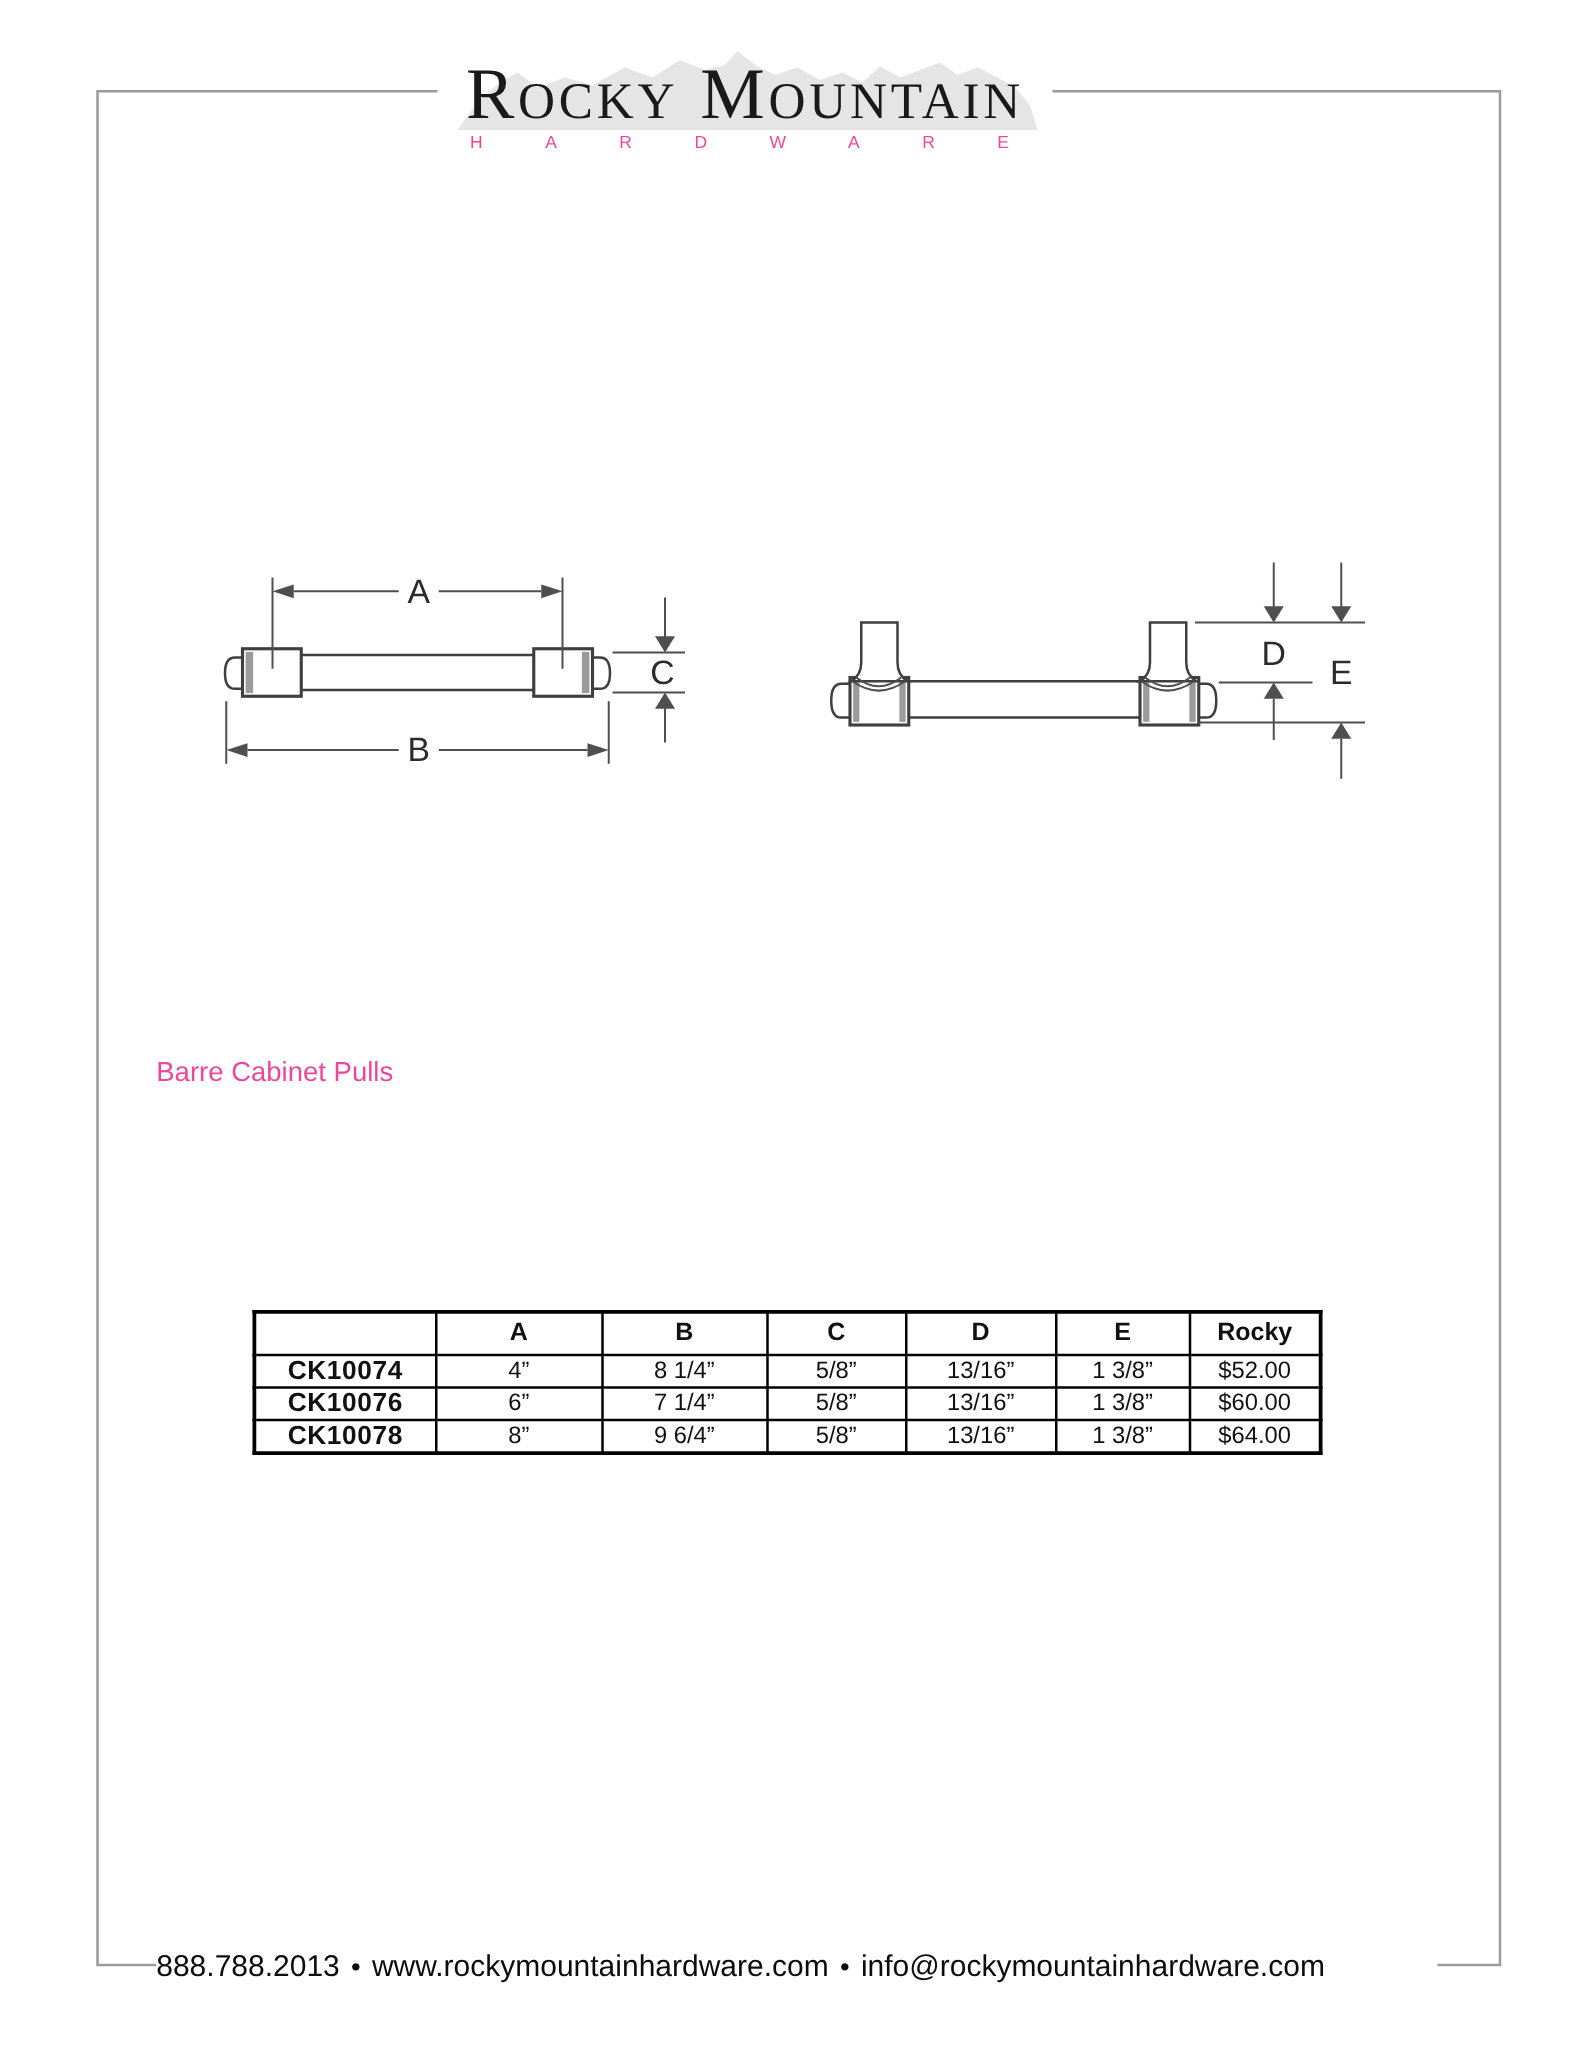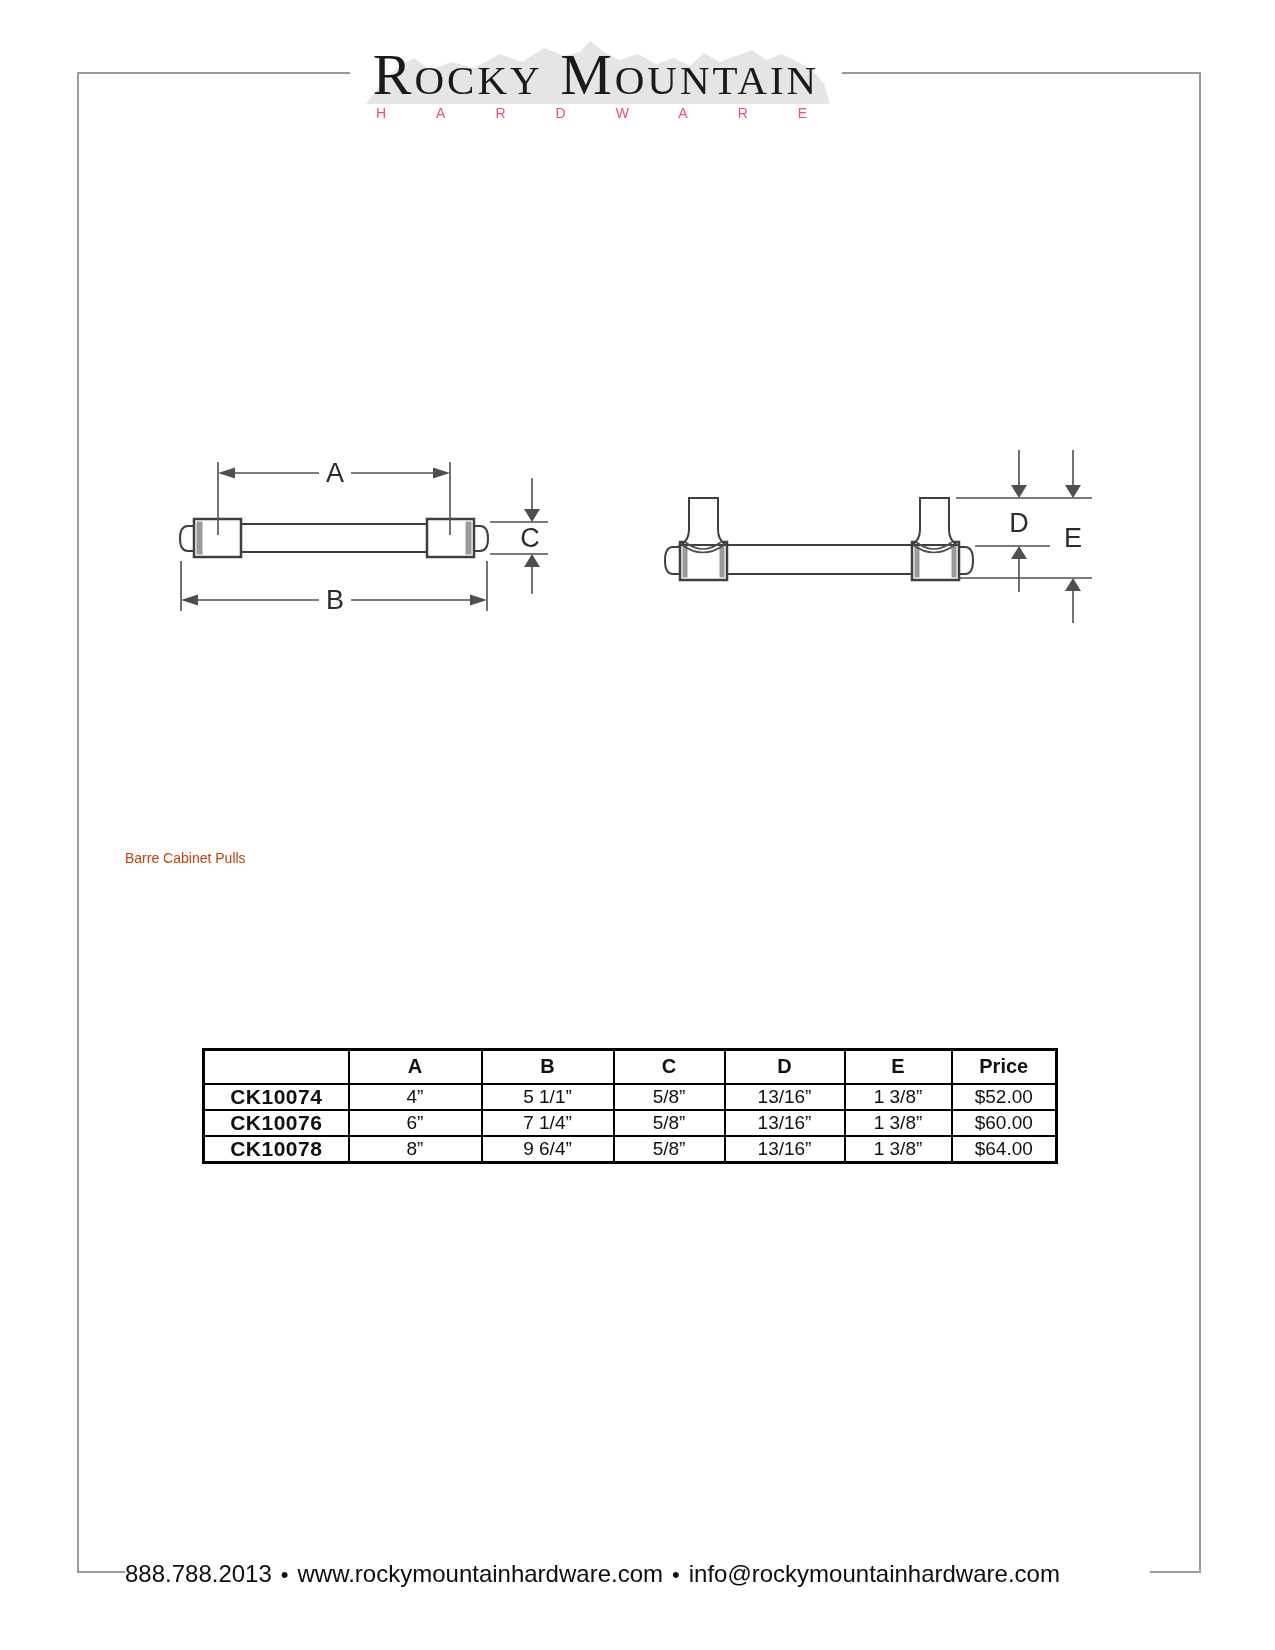--- a/index.html
+++ b/index.html
@@ -66,21 +66,21 @@
   .band{fill:var(--shade);stroke:none;}
   .dim{stroke:var(--dimline);stroke-width:1.6;fill:none;}
   .ah{fill:var(--dimline);stroke:none;}
   .dimlabel{
     font-family:"Liberation Sans", sans-serif;
     font-size:27px;fill:#2b2b2b;
   }
   
   .product-title{
     position:absolute;left:125px;top:843px;
-    font-size:14px;line-height:30px;color:#c2410c;
+    font-size:22px;line-height:30px;color:#ec4899;
   }
   
   .spec-table{
     position:absolute;left:202px;top:1048px;
     width:853px;
     border-collapse:collapse;
     table-layout:fixed;
     border:3px solid #000;
     font-family:"Liberation Sans", sans-serif;
   }
@@ -223,28 +223,28 @@
       <col style="width:105px">
     </colgroup>
     <thead>
       <tr>
         <th></th>
         <th>A</th>
         <th>B</th>
         <th>C</th>
         <th>D</th>
         <th>E</th>
-        <th>Price</th>
+        <th>Rocky</th>
       </tr>
     </thead>
     <tbody>
       <tr>
         <td class="code">CK10074</td>
         <td>4”</td>
-        <td>5 1/1”</td>
+        <td>8 1/4”</td>
         <td>5/8”</td>
         <td>13/16”</td>
         <td>1 3/8”</td>
         <td>$52.00</td>
       </tr>
       <tr>
         <td class="code">CK10076</td>
         <td>6”</td>
         <td>7 1/4”</td>
         <td>5/8”</td>

